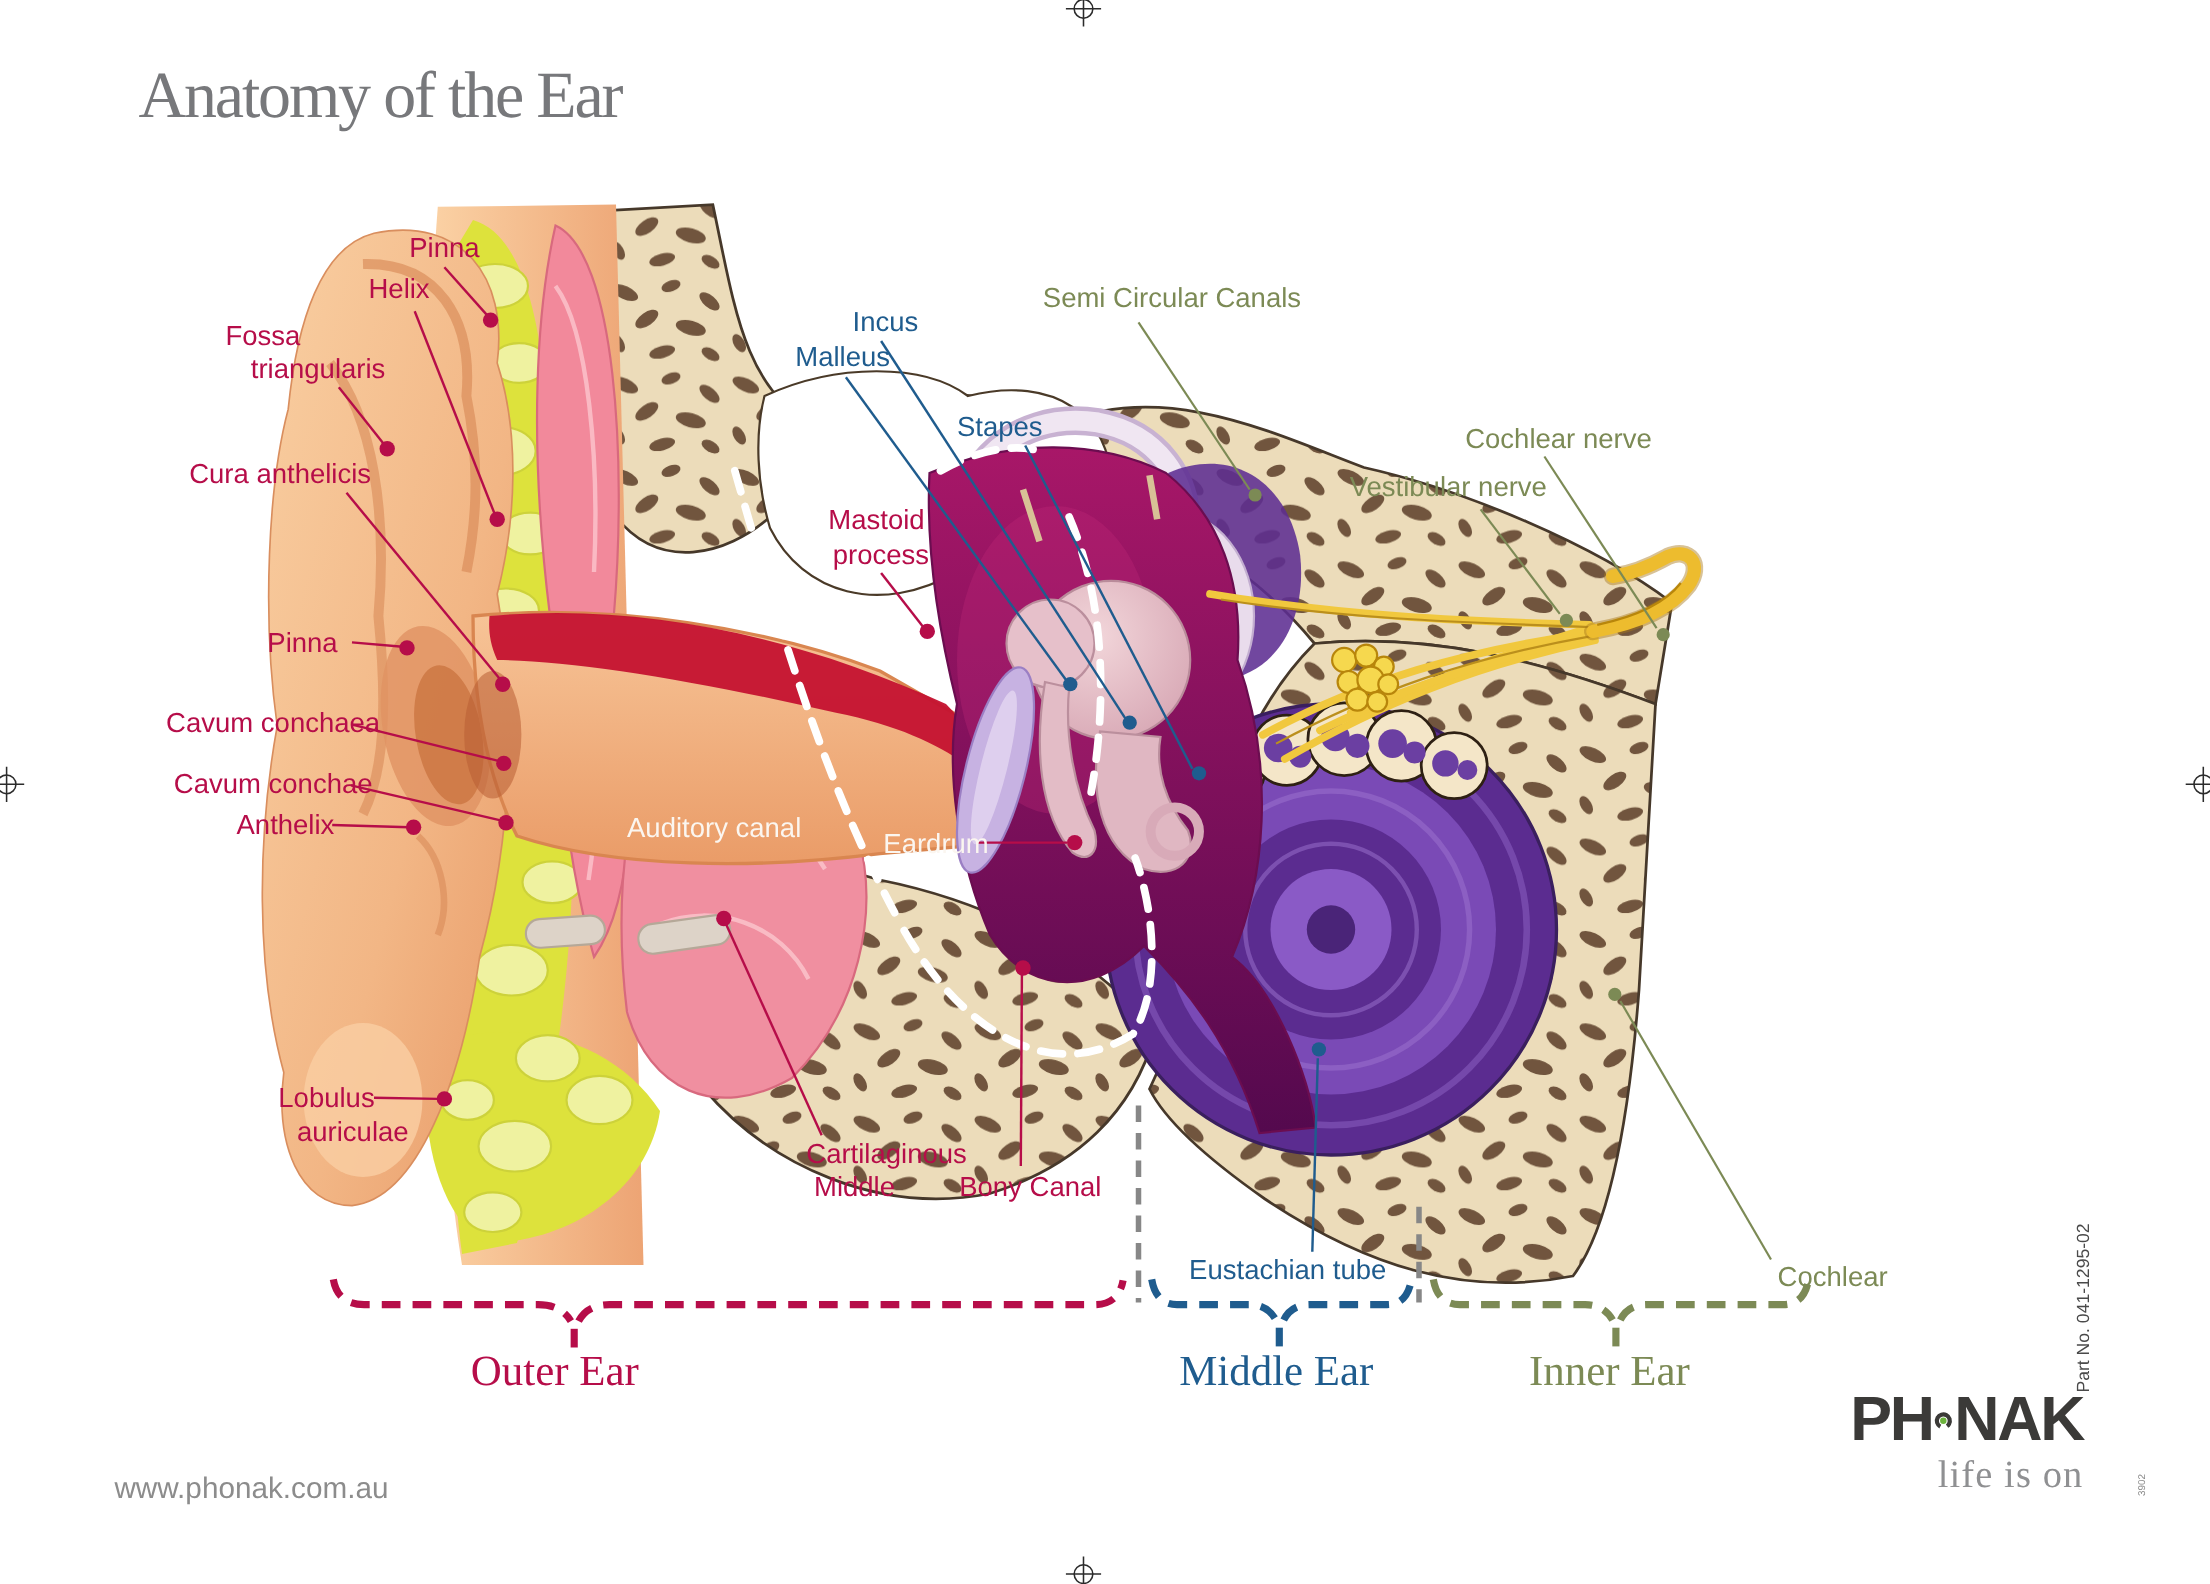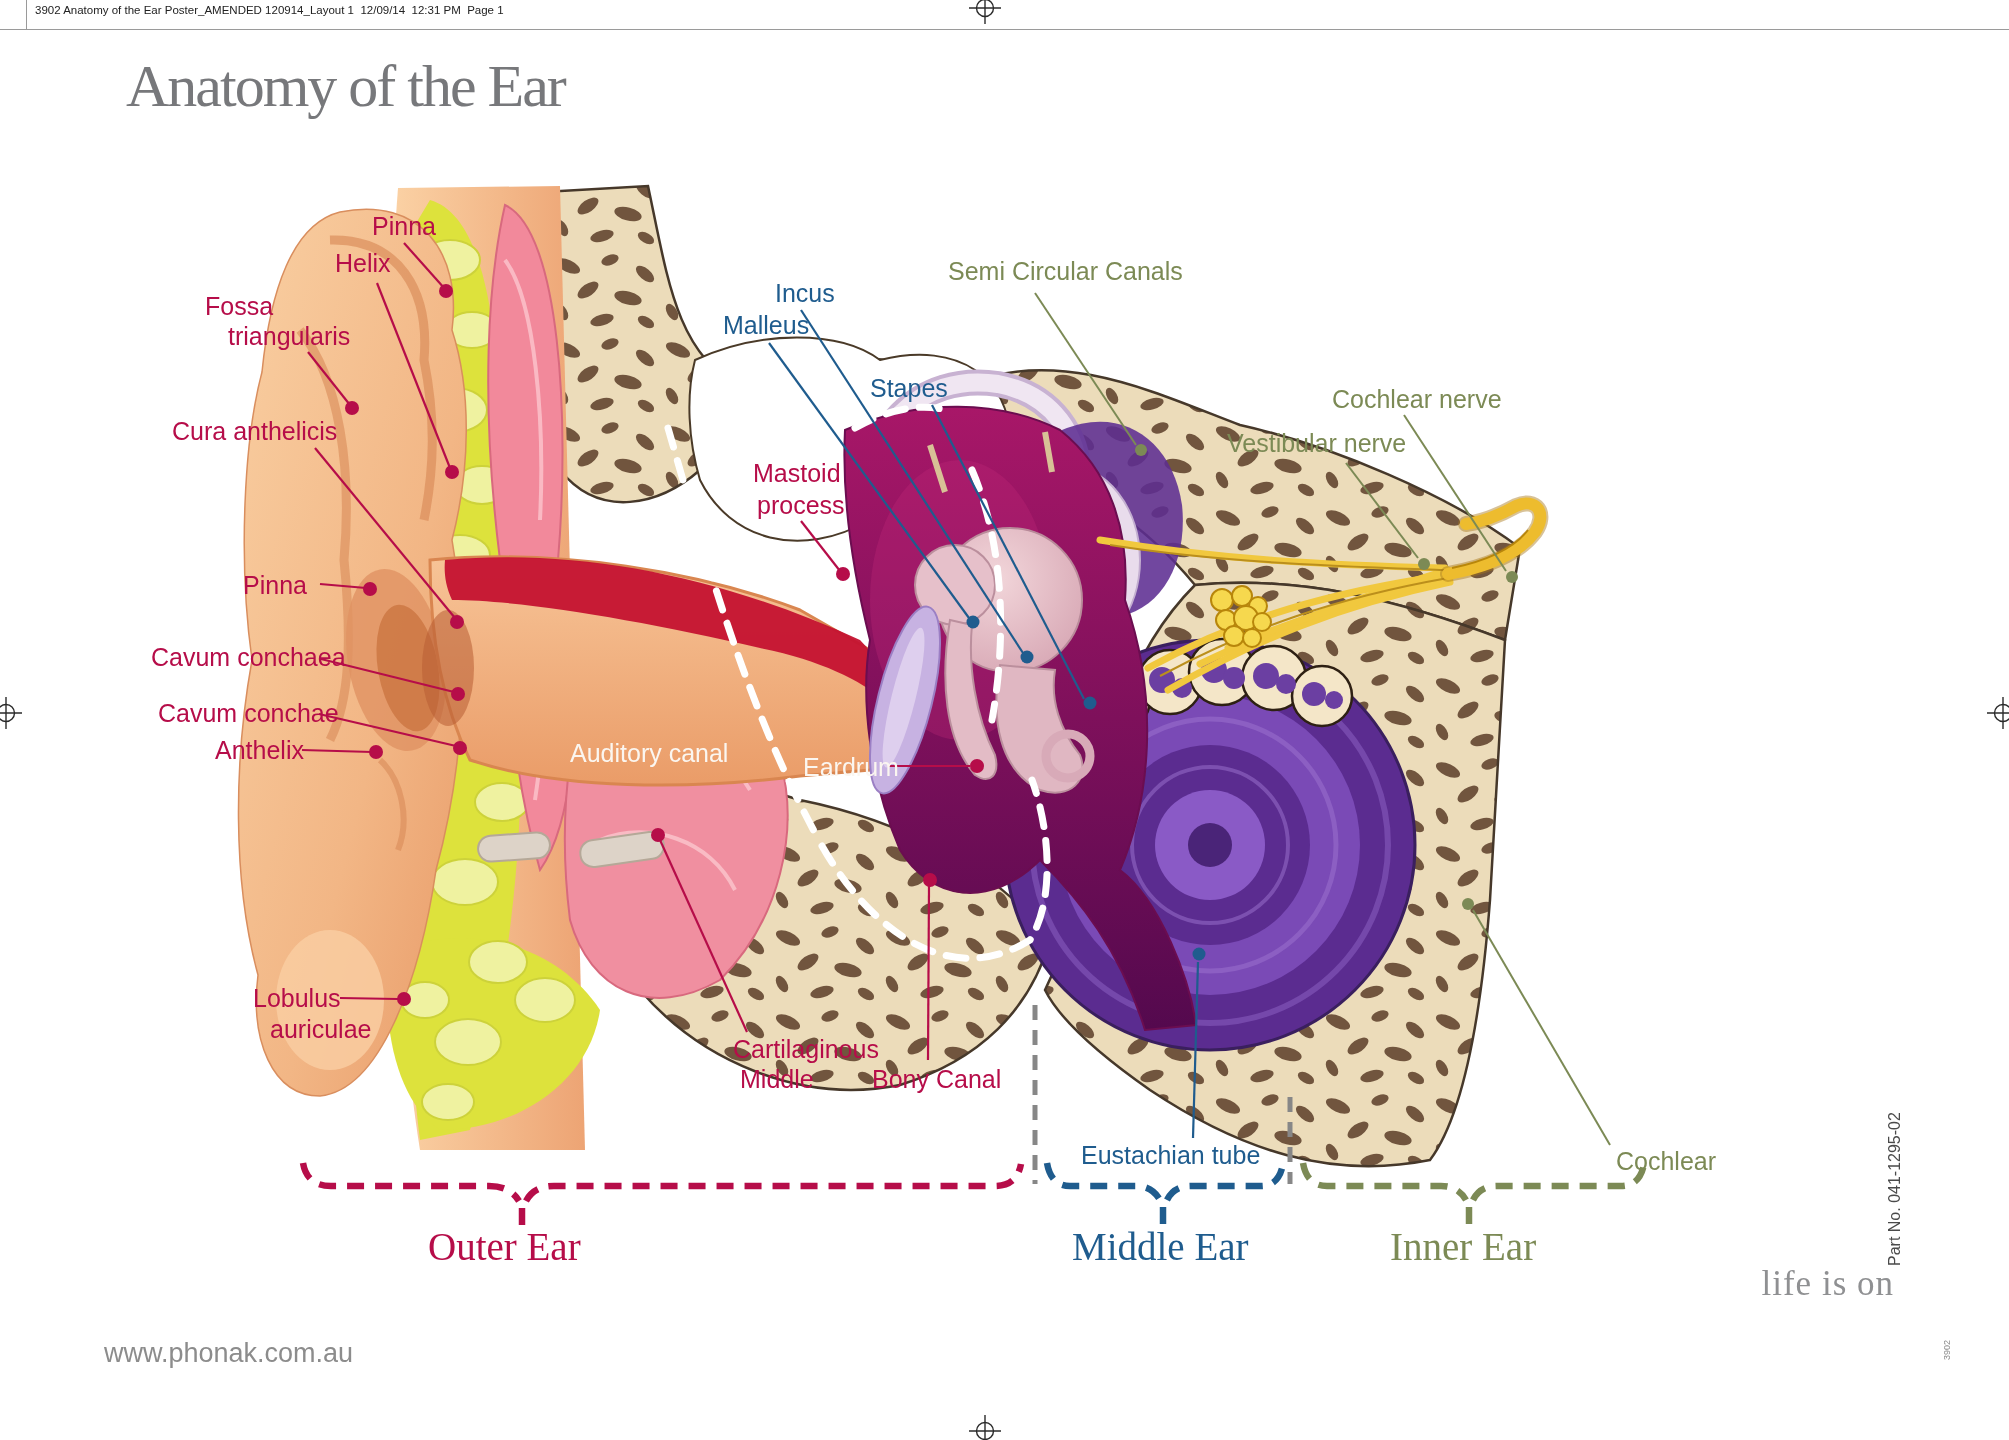--- a/index.html
+++ b/index.html
@@ -33,25 +33,20 @@
       writing-mode:vertical-rl;transform:rotate(180deg);font-size:16px;color:#4a4a4a;white-space:nowrap;}
   .jobno{position:absolute;left:1942px;top:1320px;z-index:4;height:40px;
       writing-mode:vertical-rl;transform:rotate(180deg);font-size:9px;color:#8a8a8a;}
   .art{position:absolute;left:0;top:0;z-index:1;}
 </style>
 </head>
 <body>
 
 <div class="poster">
 
-  <div class="print-header">
-    <div class="vline"></div>
-    <div class="hline"></div>
-    <span class="htext">3902 Anatomy of the Ear Poster_AMENDED 120914_Layout 1  12/09/14  12:31 PM  Page 1</span>
-  </div>
 
   <div class="page-title">Anatomy of the Ear</div>
 
   <svg class="art" width="2009" height="1440" viewBox="0 0 2009 1440">
     <defs>
       <linearGradient id="skinG" x1="0" y1="0" x2="1" y2="0">
         <stop offset="0" stop-color="#fbd3a6"></stop>
           <stop offset="1" stop-color="#eda474"></stop>
       </linearGradient>
       <linearGradient id="pinnaG" x1="0" y1="0" x2="1" y2="1">
@@ -380,19 +375,27 @@
   <div class="lbl c-inn" style="left:948px;top:258px;">Semi Circular Canals</div>
   <div class="lbl c-inn" style="left:1332px;top:386px;">Cochlear nerve</div>
   <div class="lbl c-inn" style="left:1227px;top:430px;">Vestibular nerve</div>
   <div class="lbl c-inn" style="left:1616px;top:1148px;">Cochlear</div>
 
   <div class="sec c-out" style="left:428px;top:1224px;">Outer Ear</div>
   <div class="sec c-mid" style="left:1072px;top:1224px;">Middle Ear</div>
   <div class="sec c-inn" style="left:1390px;top:1224px;">Inner Ear</div>
 
   <div class="logo">
+    <div class="logo-row">
+      <span>PH</span>
+        <svg width="50" height="50" viewBox="0 0 50 50">
+          <circle cx="25" cy="27" r="17" fill="none" stroke="#3b3a38" stroke-width="11" stroke-dasharray="86 22" transform="rotate(118 25 27)"></circle>
+          <circle cx="25" cy="27" r="8.5" fill="#6cb33c"></circle>
+        </svg>
+        <span>NAK</span>
+    </div>
     <div class="tagline">life is on</div>
   </div>
   <div class="website">www.phonak.com.au</div>
   <div class="partno">Part No. 041-1295-02</div>
   <div class="jobno">3902</div>
 
 </div>
 
 </body></html>

